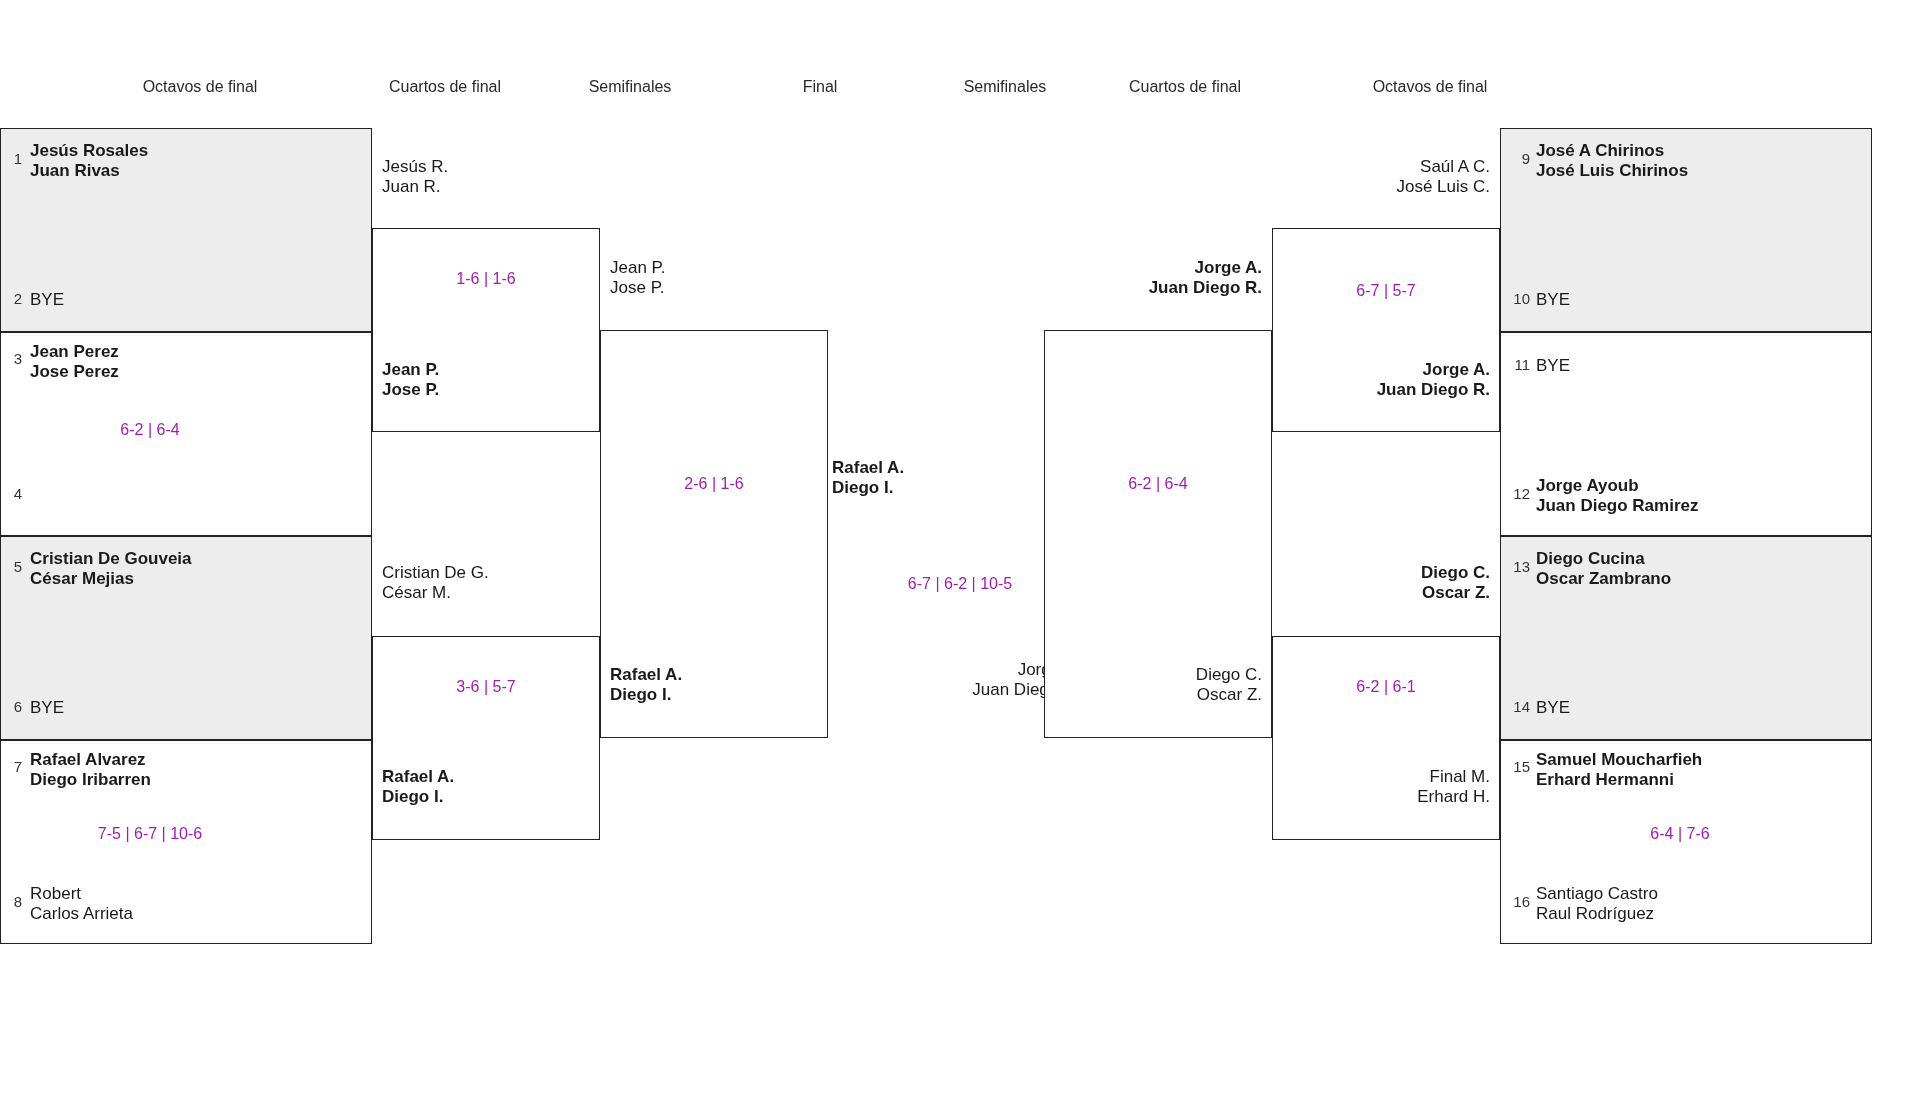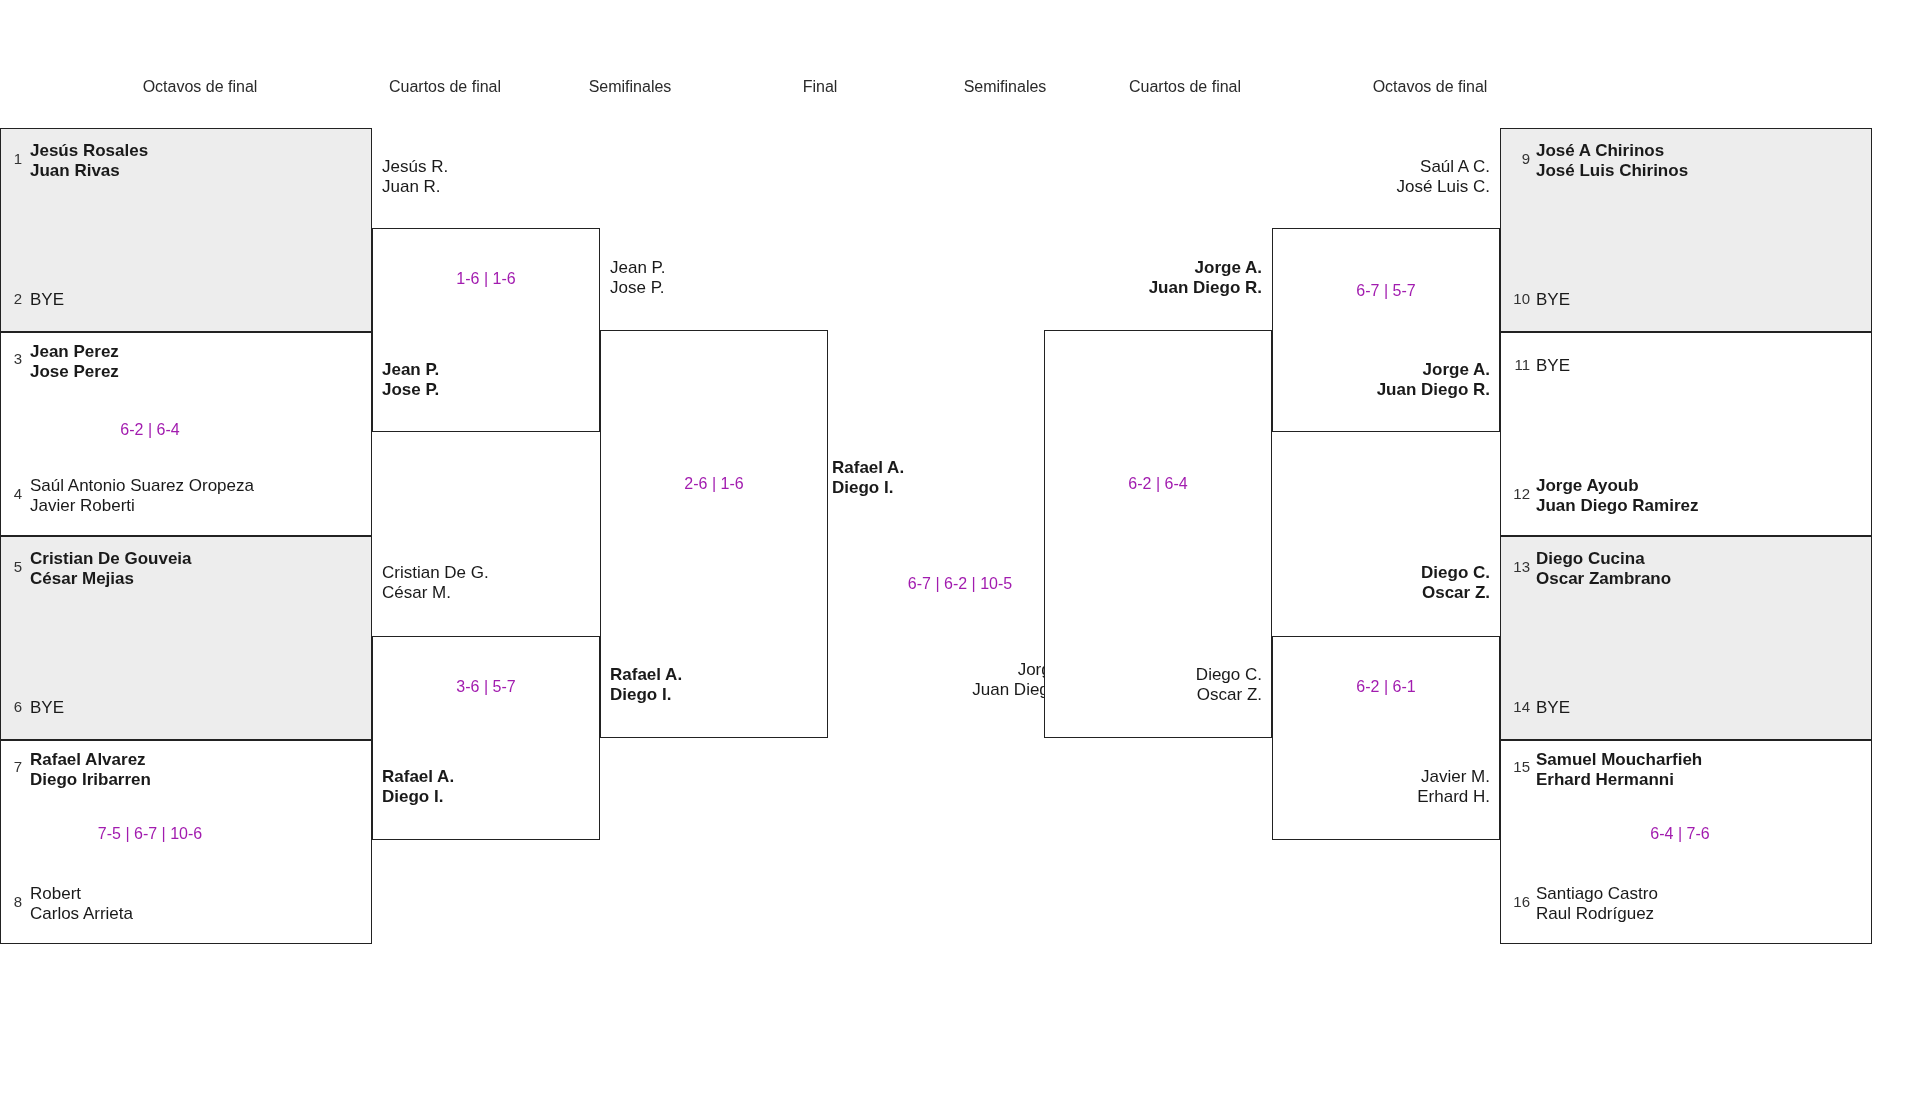--- a/index.html
+++ b/index.html
@@ -109,24 +109,20 @@
   <div class="bye" style="left:30px; top:290px;">BYE</div>
 
   <div class="box" style="left:0px; top:332px; width:372px; height:204px;"></div>
   <div class="seed" style="left:0px; top:350px; width:22px;">3</div>
   <div class="names win" style="left:30px; top:342px;">
     <span>Jean Perez</span>
     <span class="l2">Jose Perez</span>
   </div>
   <div class="score" style="left:30px; top:421px; width:240px;">6-2 | 6-4</div>
   <div class="seed" style="left:0px; top:485px; width:22px;">4</div>
-  <div class="names" style="left:30px; top:476px;">
-    <span>Saúl Antonio Suarez Oropeza</span>
-    <span class="l2">Javier Roberti</span>
-  </div>
 
   <div class="box shaded" style="left:0px; top:536px; width:372px; height:204px;"></div>
   <div class="seed" style="left:0px; top:558px; width:22px;">5</div>
   <div class="names win" style="left:30px; top:549px;">
     <span>Cristian De Gouveia</span>
     <span class="l2">César Mejias</span>
   </div>
   <div class="seed" style="left:0px; top:698px; width:22px;">6</div>
   <div class="bye" style="left:30px; top:698px;">BYE</div>
 
@@ -208,21 +204,21 @@
     <span class="l2">Juan Diego R.</span>
   </div>
 
   <div class="box" style="left:1272px; top:636px; width:228px; height:204px;"></div>
   <div class="names win right" style="left:1272px; top:563px; width:218px;">
     <span>Diego C.</span>
     <span class="l2">Oscar Z.</span>
   </div>
   <div class="score" style="left:1282px; top:678px; width:208px;">6-2 | 6-1</div>
   <div class="names right" style="left:1272px; top:767px; width:218px;">
-    <span>Javier M.</span>
+    <span>Final M.</span>
     <span class="l2">Erhard H.</span>
   </div>
 
   <div class="box shaded" style="left:1500px; top:128px; width:372px; height:204px;"></div>
   <div class="seed" style="left:1502px; top:150px; width:28px;">9</div>
   <div class="names win" style="left:1536px; top:141px;">
     <span>José A Chirinos</span>
     <span class="l2">José Luis Chirinos</span>
   </div>
   <div class="seed" style="left:1502px; top:290px; width:28px;">10</div>

